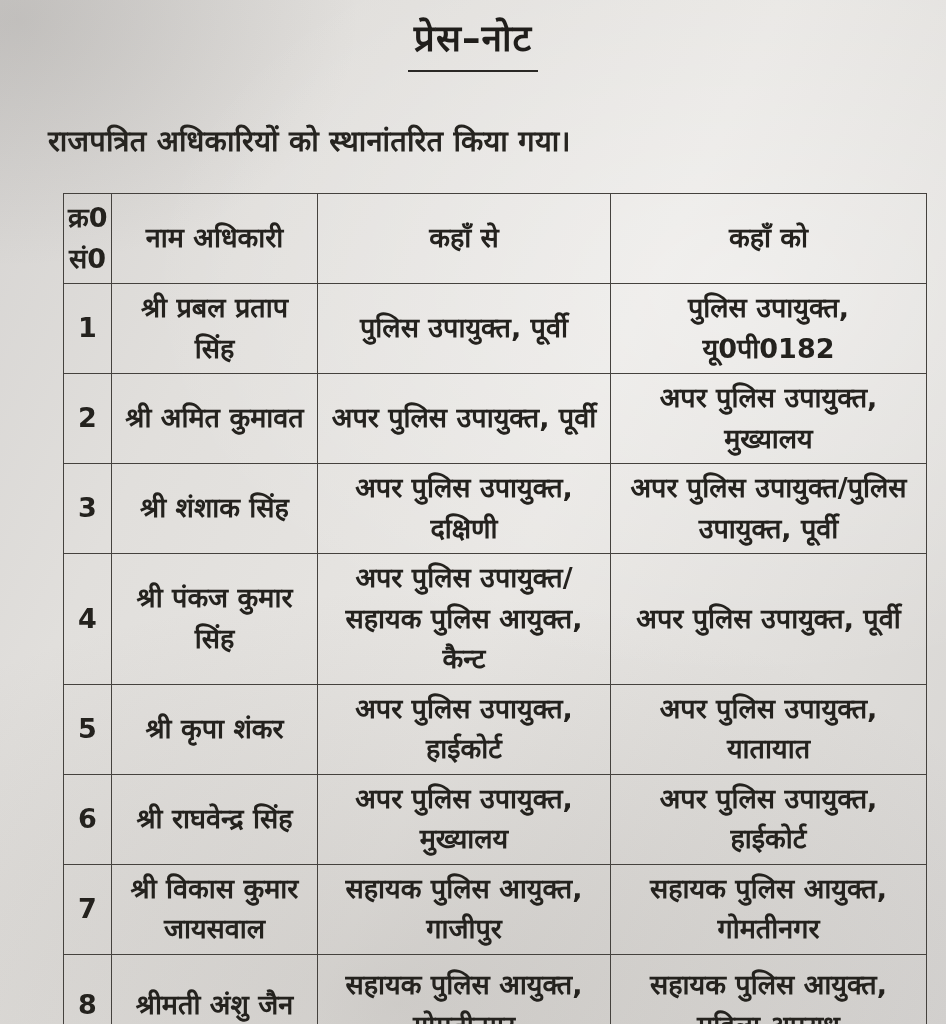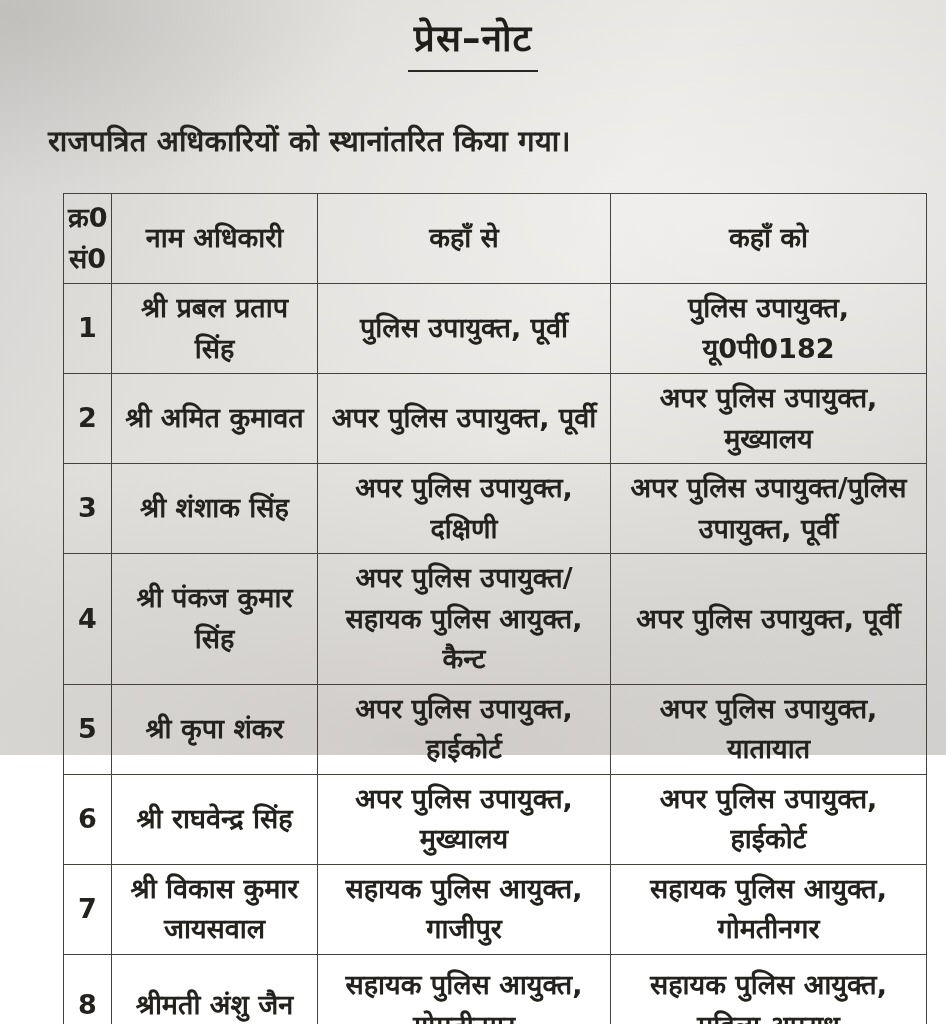--- a/index.html
+++ b/index.html
@@ -6,21 +6,21 @@
     margin: 0;
     padding: 0;
     width: 946px;
     height: 1024px;
     overflow: hidden;
     font-family: "DejaVu Sans", "Liberation Sans", sans-serif;
   }
   .paper {
     position: relative;
     width: 946px;
-    height: 755px;
+    height: 1024px;
     background:
       radial-gradient(90% 55% at 78% 28%, rgba(255,255,255,0.40), rgba(255,255,255,0) 70%),
       radial-gradient(120% 65% at 42% 98%, rgba(110,105,100,0.20), rgba(110,105,100,0) 62%),
       radial-gradient(60% 40% at 2% 2%, rgba(100,96,92,0.18), rgba(100,96,92,0) 60%),
       linear-gradient(115deg, #d5d3d1 0%, #e1dfdc 25%, #e8e6e3 55%, #dedcd9 82%, #d6d4d2 100%);
     color: #24221f;
   }
   .title {
     margin: 0;
     padding-top: 16px;

